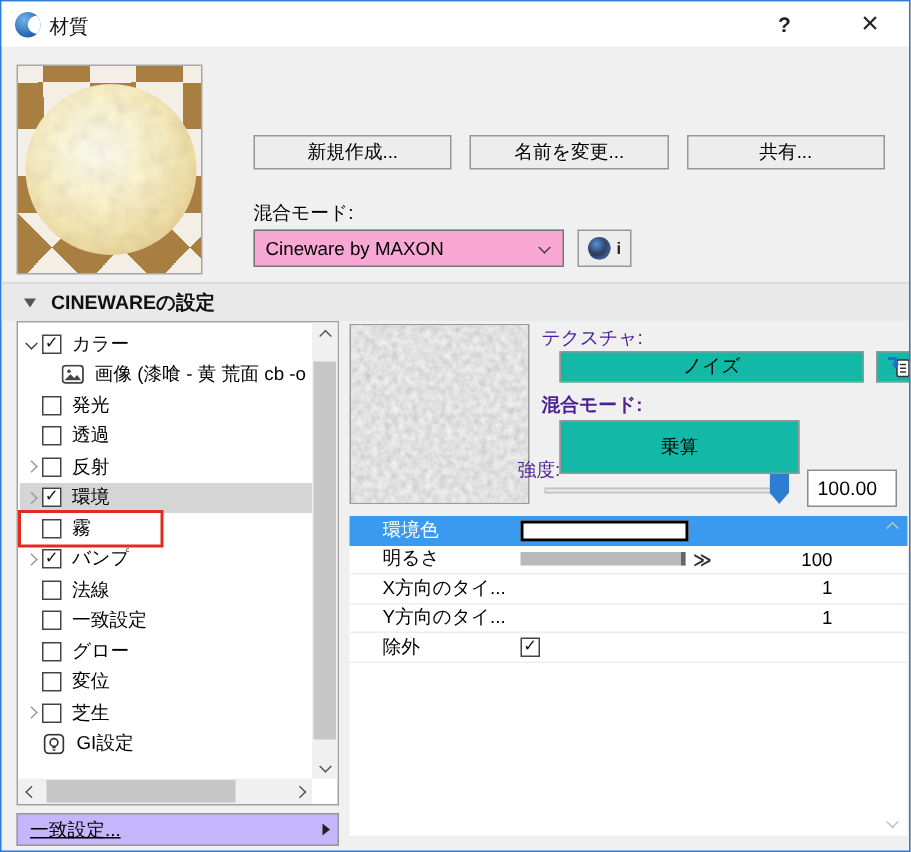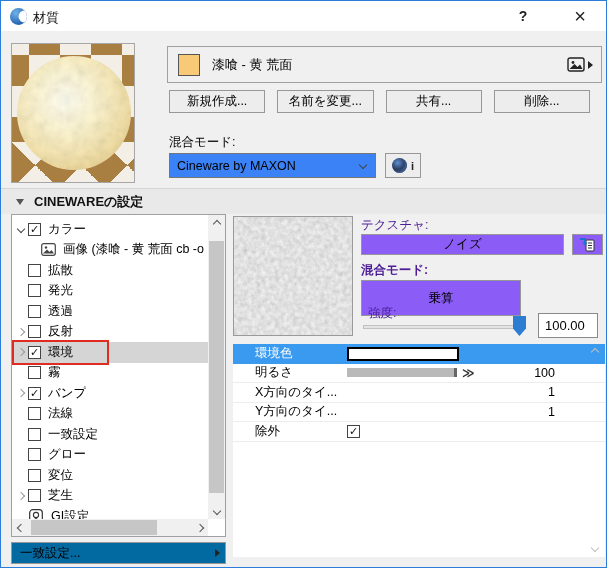--- a/index.html
+++ b/index.html
@@ -35,21 +35,21 @@
   .mat-name{margin-left:12px;font-size:13px;color:#000;flex:1;}
   .namebar-right{display:flex;align-items:center;margin-right:8px;gap:3px;}
   .tri-right{width:0;height:0;border-left:5px solid #222;
     border-top:4px solid transparent;border-bottom:4px solid transparent;}
   
   .btn-row{position:absolute;left:168px;top:89px;width:421px;height:23px;display:flex;gap:12px;}
   .btn{flex:1;background:#ededed;border:1px solid #979797;font-size:12.5px;color:#000;
     display:flex;align-items:center;justify-content:center;cursor:default;}
   
   .engine-label{position:absolute;left:168px;top:133px;font-size:12.5px;color:#000;}
-  .engine-select{position:absolute;left:168px;top:152px;width:207px;height:25px;background:#3b82f6;
+  .engine-select{position:absolute;left:168px;top:152px;width:207px;height:25px;background:#f9a8d4;
     border:1px solid #767676;font-size:12.5px;display:flex;align-items:center;padding-left:7px;}
   .chev{display:inline-block;width:6px;height:6px;border-right:1.5px solid #444;
     border-bottom:1.5px solid #444;}
   .chev.down{transform:rotate(45deg);}
   .chev.right{transform:rotate(-45deg);border-color:#9a9a9a;}
   .chev.open{transform:rotate(45deg);border-color:#444;}
   .engine-select .chev{position:absolute;right:9px;top:8px;}
   .c4d-btn{position:absolute;left:384px;top:152px;width:36px;height:25px;background:#ededed;
     border:1px solid #979797;display:flex;align-items:center;justify-content:center;gap:4px;}
   .c4d-logo{width:15px;height:15px;border-radius:50%;
@@ -78,27 +78,27 @@
   
   .vsb{position:absolute;right:0;top:0;width:17px;bottom:17px;background:#f0f0f0;}
   .vsb .thumb{position:absolute;left:1px;right:1px;top:26px;height:252px;background:#c6c6c6;}
   .hsb{position:absolute;left:0;right:17px;bottom:0;height:17px;background:#f0f0f0;}
   .hsb .thumb{position:absolute;top:1px;bottom:1px;left:19px;width:126px;background:#c6c6c6;}
   .sb-arrow{position:absolute;width:17px;height:17px;display:flex;align-items:center;justify-content:center;}
   .sb-arrow .chev{border-color:#555;}
   .chev.up{transform:rotate(-135deg);}
   .chev.left{transform:rotate(135deg);}
   
-  .match-btn{position:absolute;left:10px;top:541px;width:215px;height:22px;background:#0369a1;
-    border:1px solid #979797;display:flex;align-items:center;font-size:12.5px;padding-left:8px;}
+  .match-btn{position:absolute;left:10px;top:541px;width:215px;height:22px;background:#c4b5fd;
+    border:1px solid #979797;display:flex;align-items:center;font-size:12.5px;padding-left:8px;text-decoration:underline;}
   
   .tex-preview{position:absolute;left:232px;top:215px;width:120px;height:120px;border:1px solid #9a9a9a;background:#fff;}
   .lab{position:absolute;font-size:12.5px;color:#4c1d95;}
-  .small-btn{position:absolute;background:#8b5cf6;border:1px solid #979797;font-size:12.5px;
-    display:flex;align-items:center;justify-content:center;}
+  .small-btn{position:absolute;background:#14b8a6;border:1px solid #979797;font-size:12.5px;
+    display:flex;align-items:center;justify-content:center;margin-left:12px;}
   .val-box{position:absolute;left:537px;top:312px;width:60px;height:25px;background:#fff;
     border:1px solid #8a8a8a;font-size:13px;display:flex;align-items:center;padding-left:6px;}
   .strength-track{position:absolute;left:362px;top:324px;width:160px;height:4px;
     background:#e3e3e3;border:1px solid #c2c2c2;}
   .strength-handle{position:absolute;left:512px;top:315px;width:13px;height:20px;background:#2d7dd2;
     clip-path:polygon(0 0,100% 0,100% 62%,50% 100%,0 62%);}
   
   .param-table{position:absolute;left:232px;top:343px;width:372px;height:213px;background:#fff;}
   .prow{position:relative;height:19.5px;display:flex;align-items:center;
     border-bottom:1px solid #ededed;font-size:12.5px;color:#000;}
@@ -130,38 +130,25 @@
     <div class="sphere"></div>
     <svg class="sphere-noise" width="114" height="114">
       <filter id="sn">
           <feTurbulence type="fractalNoise" baseFrequency="0.09" numOctaves="3" seed="4"></feTurbulence>
       <feColorMatrix type="saturate" values="0"></feColorMatrix>
         </filter>
       <circle cx="57" cy="57" r="57" filter="url(#sn)"></circle>
     </svg>
   </div>
 
-  <div class="namebar">
-    <span class="swatch" id="mat-swatch" style="background: rgb(248, 201, 119);"></span>
-    <span class="mat-name">漆喰 - 黄 荒面</span>
-    <span class="namebar-right">
-      <svg width="18" height="15" viewBox="0 0 18 15">
-        <rect x="1" y="1" width="16" height="13" rx="2" fill="none" stroke="#222" stroke-width="1.4"></rect>
-        <circle cx="6" cy="5.5" r="1.4" fill="#222"></circle>
-        <path d="M2.5 12 L7.5 7 L10.5 10 L13 7.5 L15.5 12 Z" fill="#222"></path>
-      </svg>
-      <span class="tri-right"></span>
-    </span>
-  </div>
 
   <div class="btn-row">
     <div class="btn">新規作成...</div>
     <div class="btn">名前を変更...</div>
     <div class="btn">共有...</div>
-    <div class="btn">削除...</div>
   </div>
 
   <div class="engine-label">混合モード:</div>
   <div class="engine-select">
     <span>Cineware by MAXON</span>
     <span class="chev down"></span>
   </div>
   <div class="c4d-btn">
     <span class="c4d-logo"></span>
     <span class="c4d-info">i</span>
@@ -185,25 +172,20 @@
           <span class="texp"></span>
           <span style="width: 12px; flex: 0 0 12px;"></span>
           <span class="ticon">
             <svg width="15" height="13" viewBox="0 0 15 13">
               <rect x="0.7" y="0.7" width="13.6" height="11.6" rx="2" fill="none" stroke="#444" stroke-width="1.2"></rect>
               <circle cx="5" cy="4.5" r="1.2" fill="#444"></circle>
               <path d="M2 10.5 L6 6.5 L8.5 9 L10.5 7 L13 10.5 Z" fill="#444"></path>
             </svg>
           </span>
           <span class="tlabel">画像 (漆喰 - 黄 荒面 cb -o</span>
-        </div>
-        <div class="trow">
-          <span class="texp"></span>
-          <span class="cb"></span>
-          <span class="tlabel">拡散</span>
         </div>
         <div class="trow">
           <span class="texp"></span>
           <span class="cb"></span>
           <span class="tlabel">発光</span>
         </div>
         <div class="trow">
           <span class="texp"></span>
           <span class="cb"></span>
           <span class="tlabel">透過</span>
@@ -326,21 +308,21 @@
       <line x1="9" y1="8.5" x2="13" y2="8.5" stroke="#333"></line>
       <line x1="9" y1="11" x2="13" y2="11" stroke="#333"></line>
       <path d="M1 2 L6 2 L6 7" fill="none" stroke="#1f6fd0" stroke-width="2"></path>
       <path d="M3.4 5.5 L6 9 L8.6 5.5 Z" fill="#1f6fd0"></path>
     </svg>
   </div>
 
   <div class="lab" style="left:360px;top:261px;font-weight:bold;">混合モード:</div>
   <div class="small-btn" style="left:360px;top:279px;width:160px;height:36px;">乗算</div>
 
-  <div class="lab" style="left:367px;top:304px;">強度:</div>
+  <div class="lab" style="left:344px;top:304px;">強度:</div>
   <div class="strength-track"></div>
   <div class="strength-handle"></div>
   <div class="val-box">100.00</div>
 
   <div class="param-table" id="param-table">
       <div class="prow sel">
         <span class="plabel">環境色</span>
         <span class="pcontrol">
           <span class="colorbar"></span>
         </span>

